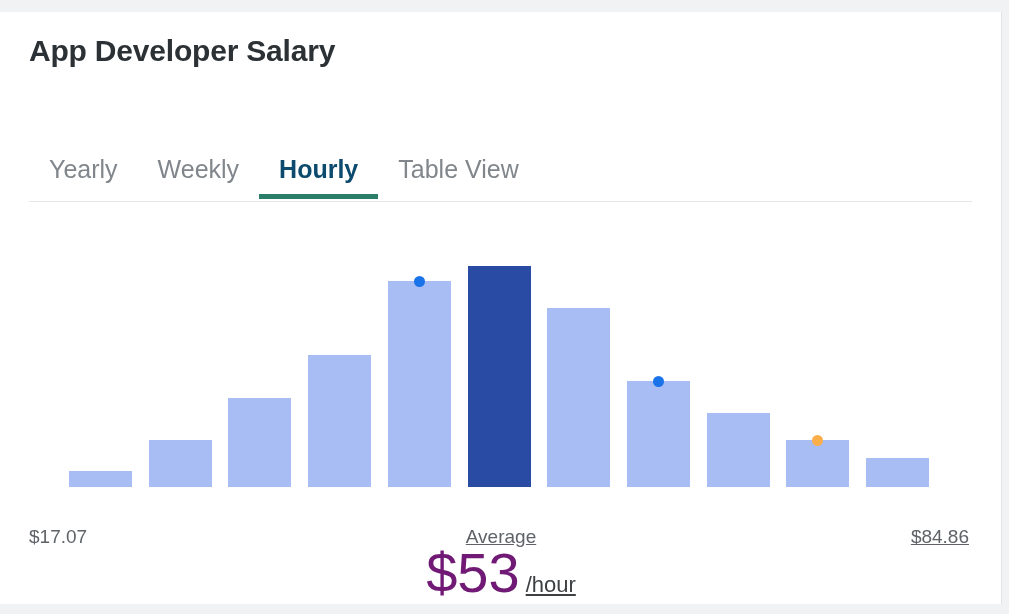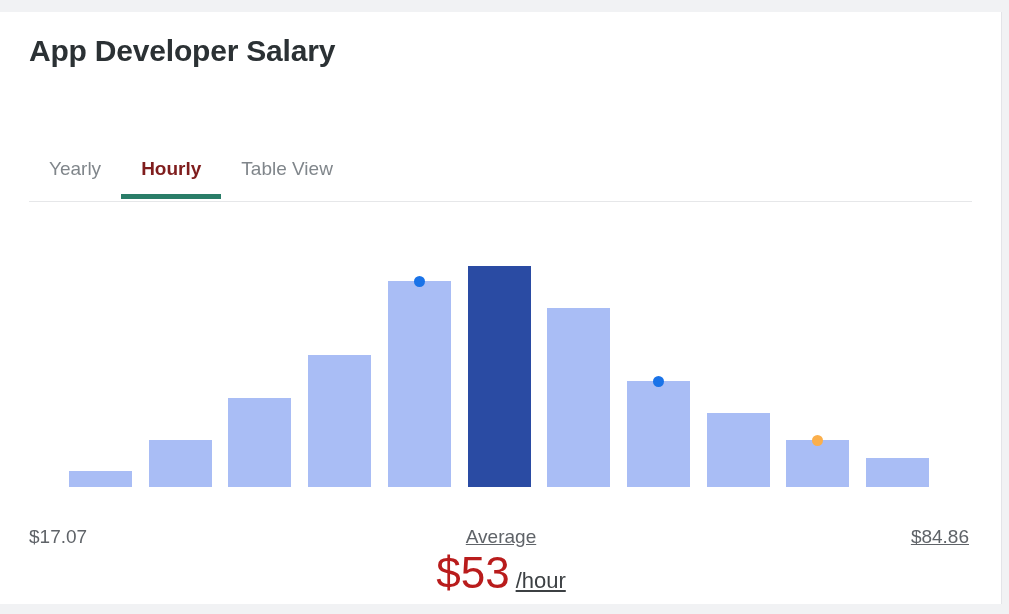--- a/index.html
+++ b/index.html
@@ -53,35 +53,35 @@
   #tabs {
     position: absolute;
     left: 29px;
     top: 124px;
     height: 66px;
     display: flex;
     align-items: flex-start;
   }
   .tab {
     position: relative;
-    font-size: 19px;
+    font-size: 25px;
     color: #80868b;
     line-height: 26px;
     padding: 0 20px;
     height: 66px;
     box-sizing: border-box;
     cursor: pointer;
     white-space: nowrap;
     background: transparent;
     border: none;
     font-family: "Liberation Sans", sans-serif;
   }
   .tab:first-child { padding-left: 20px; }
   .tab.active {
-    color: #7f1d1d;
+    color: #0c4a6e;
     font-weight: bold;
   }
   .tab .tab-underline {
     position: absolute;
     left: 0;
     right: 0;
     bottom: 3px;
     height: 5px;
     background: #2a7d68;
     display: none;
@@ -137,22 +137,22 @@
   
   #summary {
     position: absolute;
     left: 0;
     top: 535px;
     width: 1002px;
     text-align: center;
     white-space: nowrap;
   }
   #summary-amount {
-    font-size: 44px;
-    color: #b91c1c;
+    font-size: 56px;
+    color: #701a75;
     line-height: 52px;
     vertical-align: baseline;
   }
   #summary-unit {
     font-size: 22px;
     color: #3c4043;
     line-height: 52px;
     vertical-align: baseline;
     margin-left: 6px;
     text-decoration: underline;
@@ -170,20 +170,21 @@
 </head>
 <body>
 
 <div id="page">
   <div id="card">
 
     <div id="page-title">App Developer Salary</div>
 
     <div id="tabs">
         <button class="tab"><span>Yearly</span></button>
+        <button class="tab"><span>Weekly</span></button>
         <button class="tab active"><span>Hourly</span><span class="tab-underline" style="background: rgb(42, 125, 104);"></span></button>
         <button class="tab"><span>Table View</span></button>
       </div>
     <div id="tab-divider"></div>
 
     <div id="chart">
         <div class="bar" style="left: 69px; width: 63px; top: 459px; height: 16px; background: rgb(169, 189, 245);"></div>
         <div class="bar" style="left: 149px; width: 63px; top: 428px; height: 47px; background: rgb(169, 189, 245);"></div>
         <div class="bar" style="left: 228px; width: 63px; top: 386px; height: 89px; background: rgb(169, 189, 245);"></div>
         <div class="bar" style="left: 308px; width: 63px; top: 343px; height: 132px; background: rgb(169, 189, 245);"></div>

